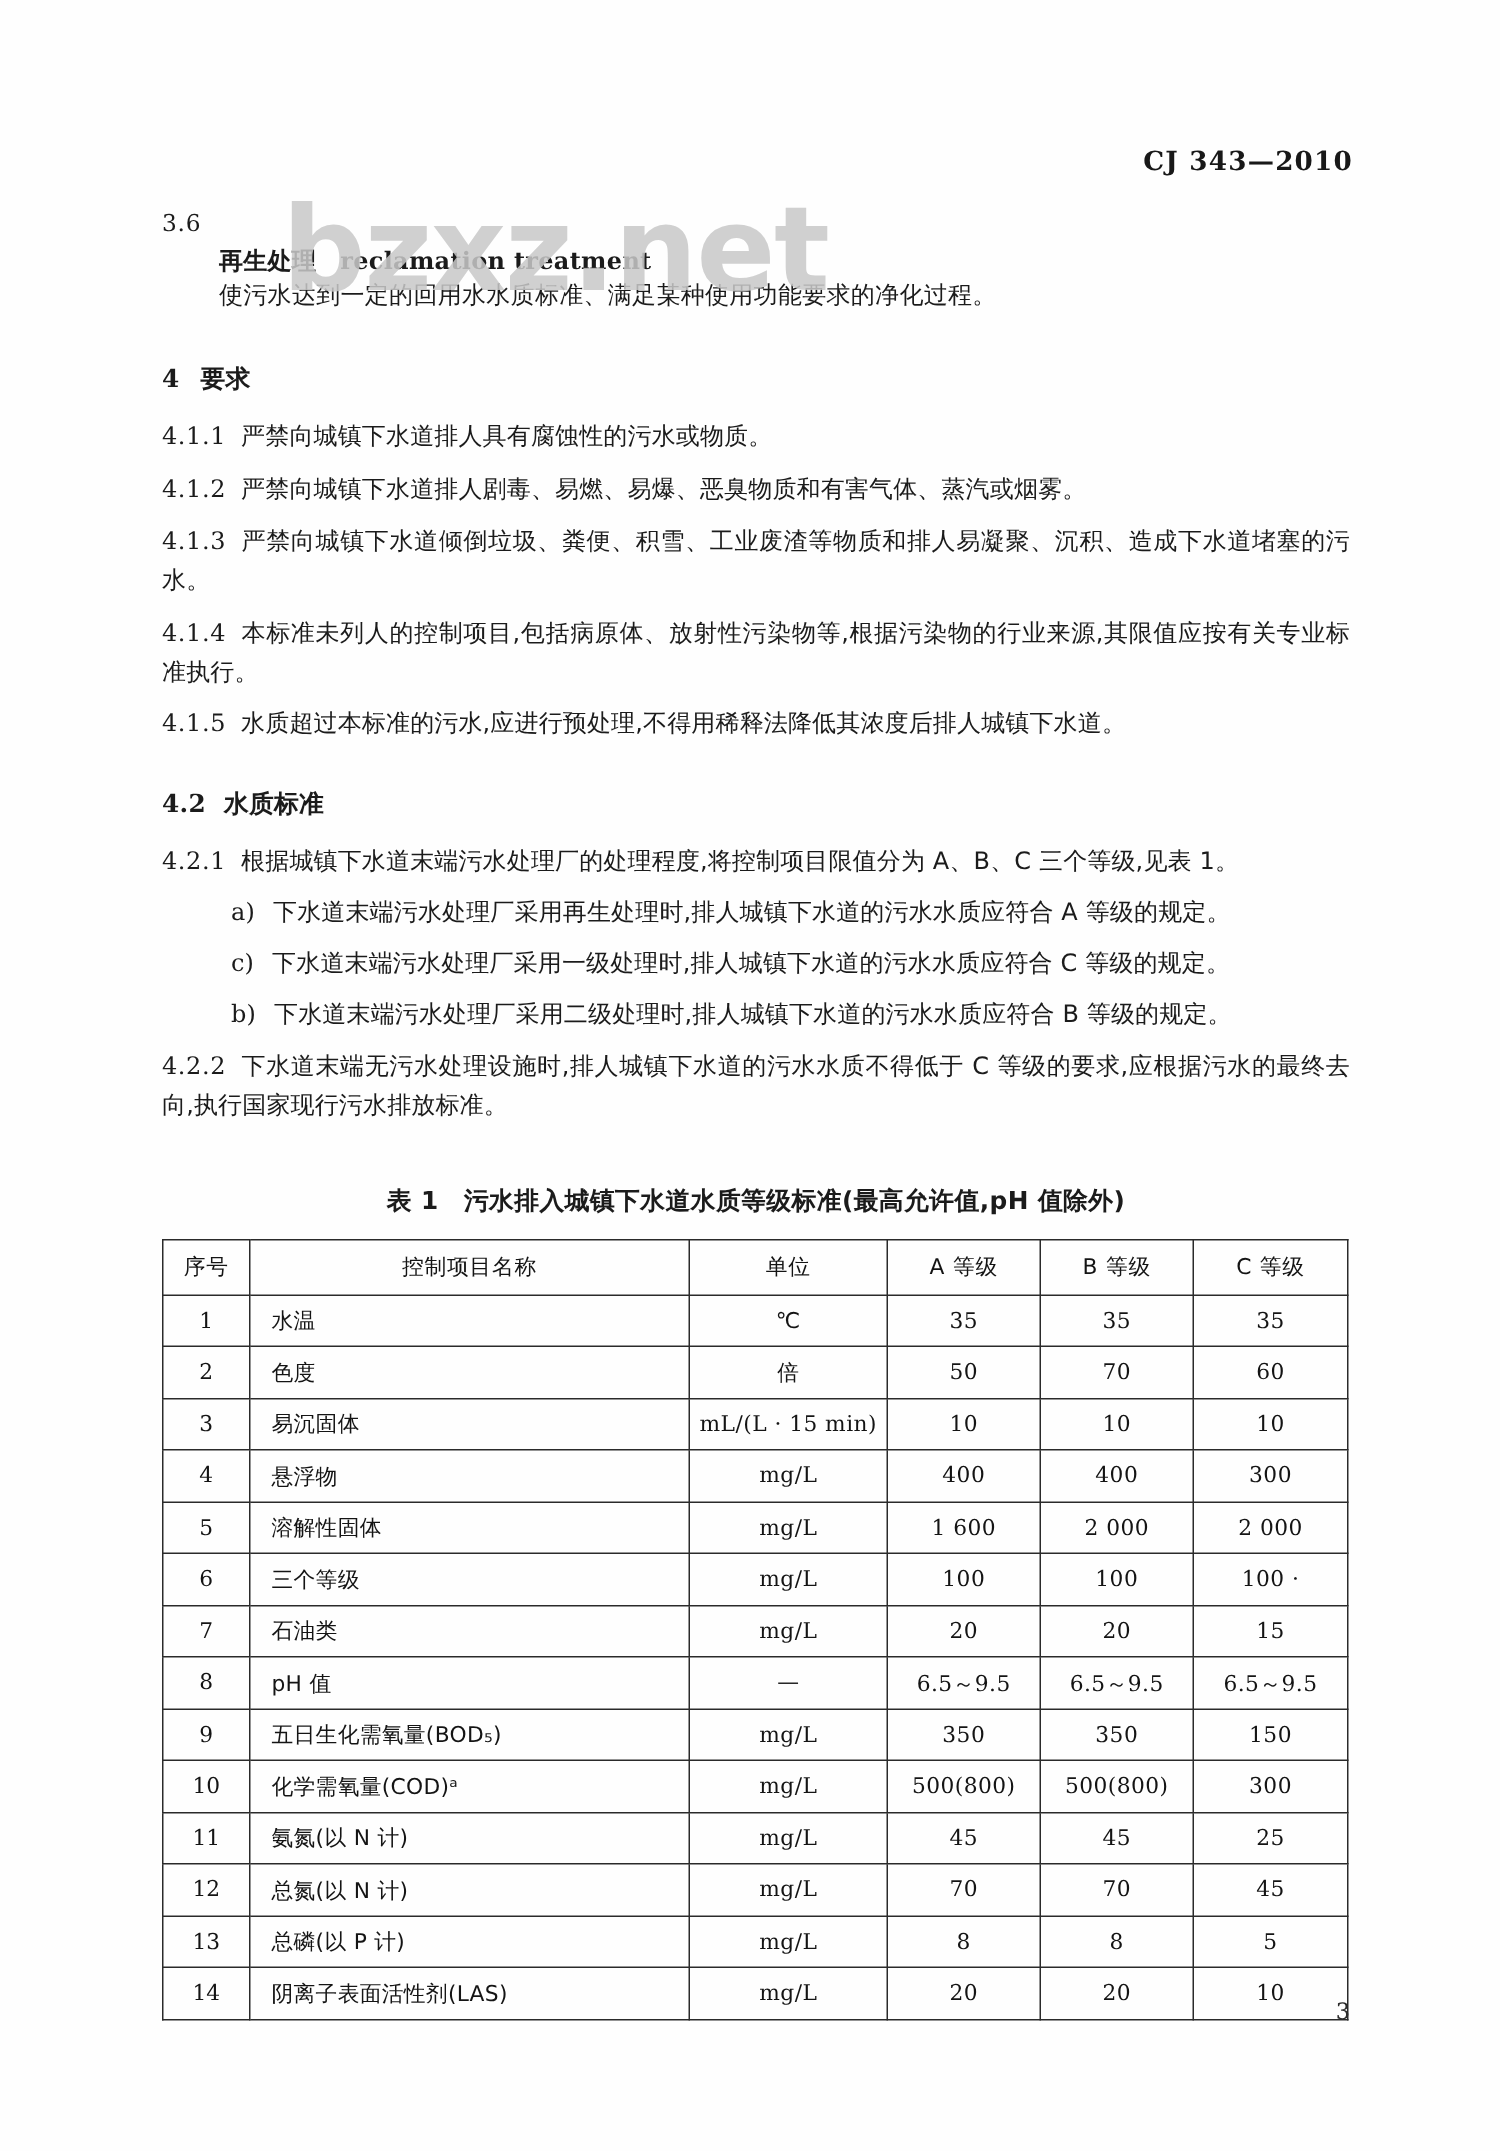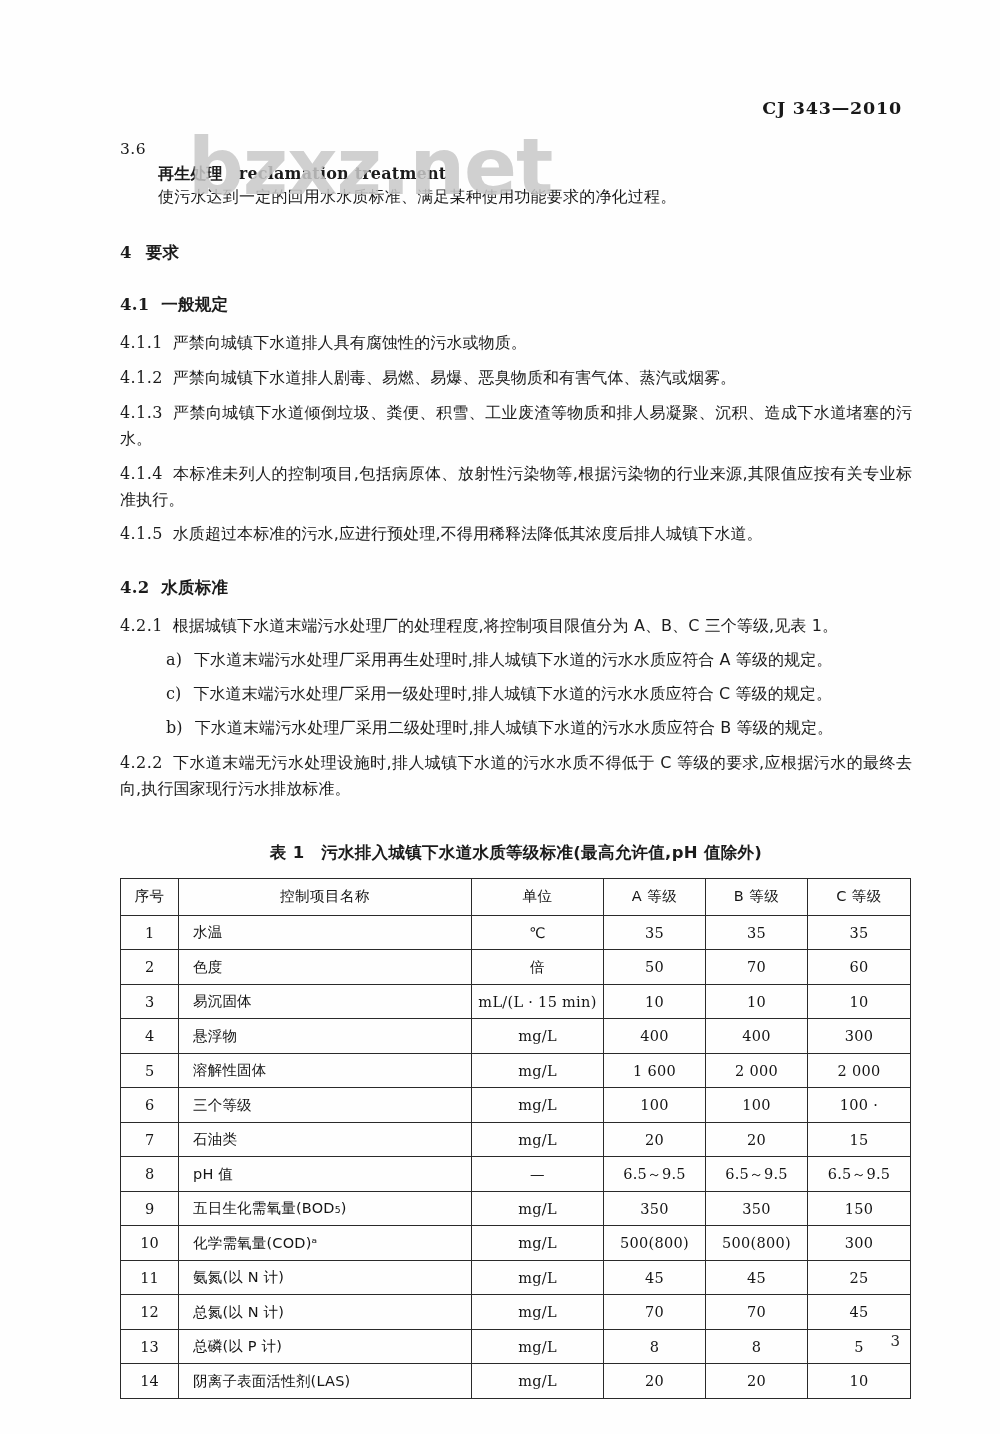--- a/index.html
+++ b/index.html
@@ -27,21 +27,21 @@
     font-family: "DejaVu Serif", "Liberation Serif", serif;
     font-weight: bold;
     font-size: 17.5px;
     letter-spacing: 0.8px;
     color: #181818;
   }
 
   
   .content {
     position: absolute;
-    left: 120px;
+    left: 108px;
     top: 140px;
     width: 792px;
   }
 
   .clause-num {
     font-family: "DejaVu Serif", "Liberation Serif", serif;
     font-size: 15.5px;
     letter-spacing: 0.5px;
     margin: 0 0 6px 0;
     color: #1b1b1b;
@@ -197,23 +197,20 @@
 
     <p class="term-line">
       <span>再生处理</span><span class="term-en">reclamation treatment</span>
     </p>
     <p class="term-def">使污水达到一定的回用水水质标准、满足某种使用功能要求的净化过程。</p>
 
     <h2 class="sec">
       <span class="n">4</span><span>要求</span>
     </h2>
 
-    <h3 class="sub">
-      <span class="n">4.1</span><span>一般规定</span>
-    </h3>
 
     <p class="para">
       <span class="n">4.1.1</span><span>严禁向城镇下水道排人具有腐蚀性的污水或物质。</span>
     </p>
     <p class="para tight">
       <span class="n">4.1.2</span><span>严禁向城镇下水道排人剧毒、易燃、易爆、恶臭物质和有害气体、蒸汽或烟雾。</span>
     </p>
     <p class="para tight">
       <span class="n">4.1.3</span><span>严禁向城镇下水道倾倒垃圾、粪便、积雪、工业废渣等物质和排人易凝聚、沉积、造成下水道堵塞的污水。</span>
     </p>

